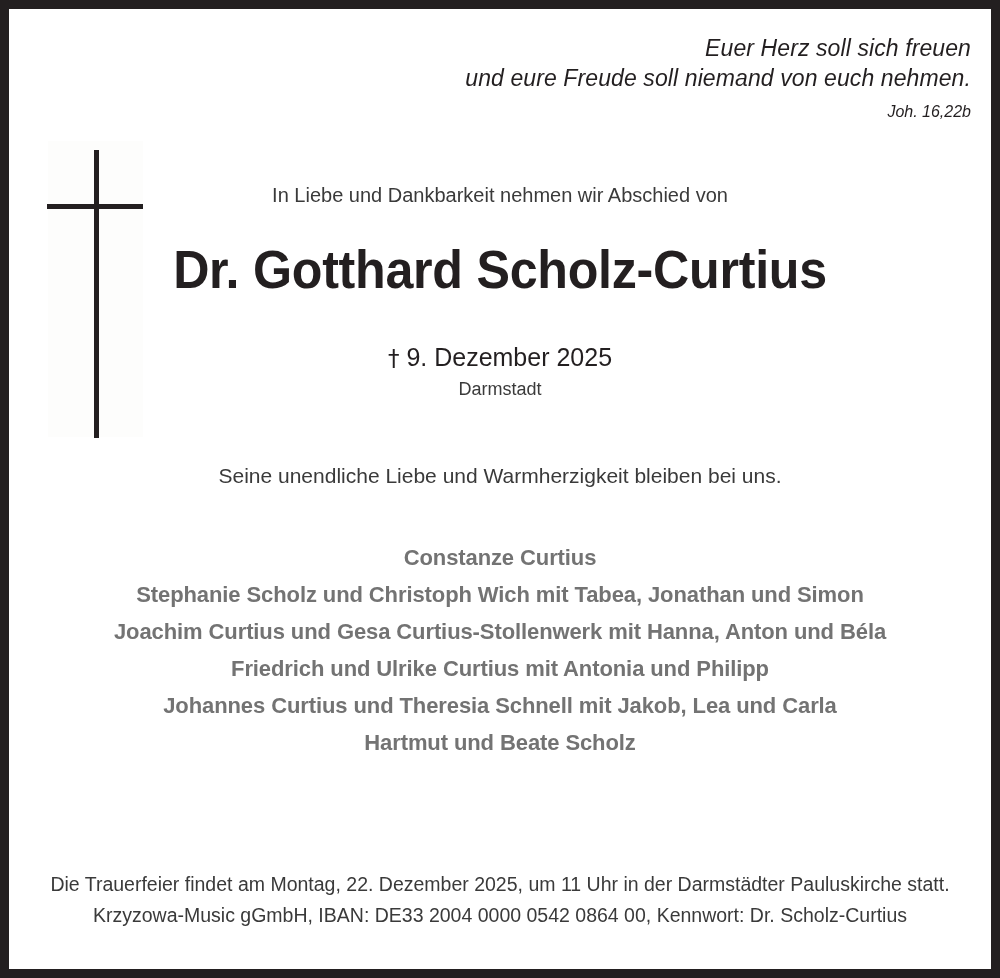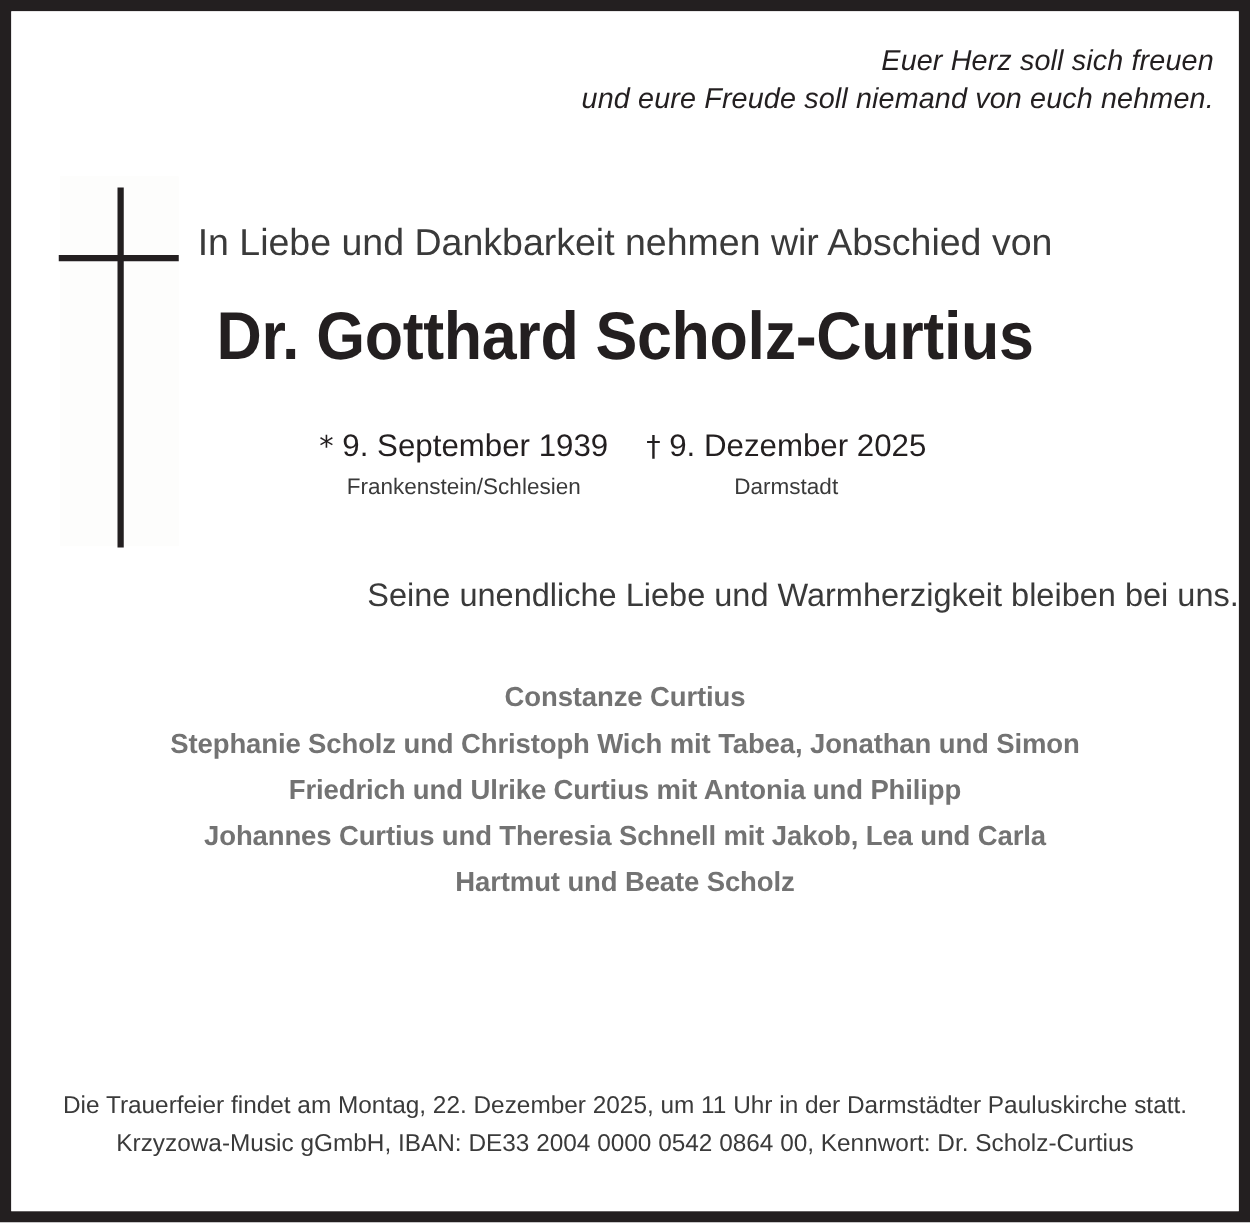--- a/index.html
+++ b/index.html
@@ -20,20 +20,21 @@
     background: #ffffff;
     border: 9px solid #231f20;
     overflow: hidden;
   }
 
   .inner {
     position: relative;
     width: 100%;
     height: 100%;
     background: #ffffff;
+    border-radius: 20px;
   }
 
   
   .verse {
     position: absolute;
     top: 24px;
     right: 20px;
     width: 640px;
     text-align: right;
     font-style: italic;
@@ -85,21 +86,21 @@
     top: 0;
     text-align: center;
     color: #231f20;
   }
 
   .lead-line {
     position: absolute;
     top: 172px;
     left: 0;
     right: 0;
-    font-size: 30px;
+    font-size: 20px;
     line-height: 28px;
     font-weight: 400;
     color: #3a3a3a;
   }
 
   .deceased-name {
     position: absolute;
     top: 229px;
     left: 0;
     right: 0;
@@ -143,25 +144,24 @@
   .sym {
     font-family: "DejaVu Sans", sans-serif;
     font-size: 23px;
   }
 
   .epitaph {
     position: absolute;
     top: 452px;
     left: 0;
     right: 0;
-    font-size: 26px;
+    font-size: 21px;
     line-height: 30px;
     font-weight: 400;
     color: #3a3a3a;
-    text-align: right;
   }
 
   
   .family {
     position: absolute;
     top: 530px;
     left: 0;
     right: 0;
     text-align: center;
   }
@@ -192,53 +192,48 @@
 </style>
 </head>
 <body>
 
 <div class="notice">
   <div class="inner">
 
     <div class="verse">
       <div class="verse-line">Euer Herz soll sich freuen</div>
       <div class="verse-line">und eure Freude soll niemand von euch nehmen.</div>
+      <div class="verse-ref">Joh. 16,22b</div>
     </div>
 
     <div class="cross-panel"></div>
     <div class="cross-stem"></div>
     <div class="cross-bar"></div>
 
     <div class="center-col">
       <div class="lead-line">In Liebe und Dankbarkeit nehmen wir Abschied von</div>
       <div class="deceased-name">Dr. Gotthard Scholz-Curtius</div>
 
       <div class="dates-row">
-        <div class="date-col">
-          <div class="date-main">
-            <span class="sym">*</span>
-            <span>9. September 1939</span>
-          </div>
-          <div class="date-place">Frankenstein/Schlesien</div>
-        </div>
         <div class="date-col">
           <div class="date-main">
             <span class="sym">†</span>
             <span>9. Dezember 2025</span>
           </div>
           <div class="date-place">Darmstadt</div>
         </div>
       </div>
 
       <div class="epitaph">Seine unendliche Liebe und Warmherzigkeit bleiben bei uns.</div>
     </div>
 
     <div class="family">
       <div class="family-line">Constanze Curtius</div>
       <div class="family-line">Stephanie Scholz und Christoph Wich mit Tabea, Jonathan und Simon</div>
+      <div class="family-line">Joachim Curtius und Gesa Curtius-Stollenwerk mit Hanna, Anton und Béla</div>
       <div class="family-line">Friedrich und Ulrike Curtius mit Antonia und Philipp</div>
       <div class="family-line">Johannes Curtius und Theresia Schnell mit Jakob, Lea und Carla</div>
       <div class="family-line">Hartmut und Beate Scholz</div>
     </div>
 
     <div class="footer">
       <div class="footer-line">Die Trauerfeier findet am Montag, 22. Dezember 2025, um 11 Uhr in der Darmstädter Pauluskirche statt.</div>
       <div class="footer-line">Krzyzowa-Music gGmbH, IBAN: DE33 2004 0000 0542 0864 00, Kennwort: Dr. Scholz-Curtius</div>
     </div>
 

